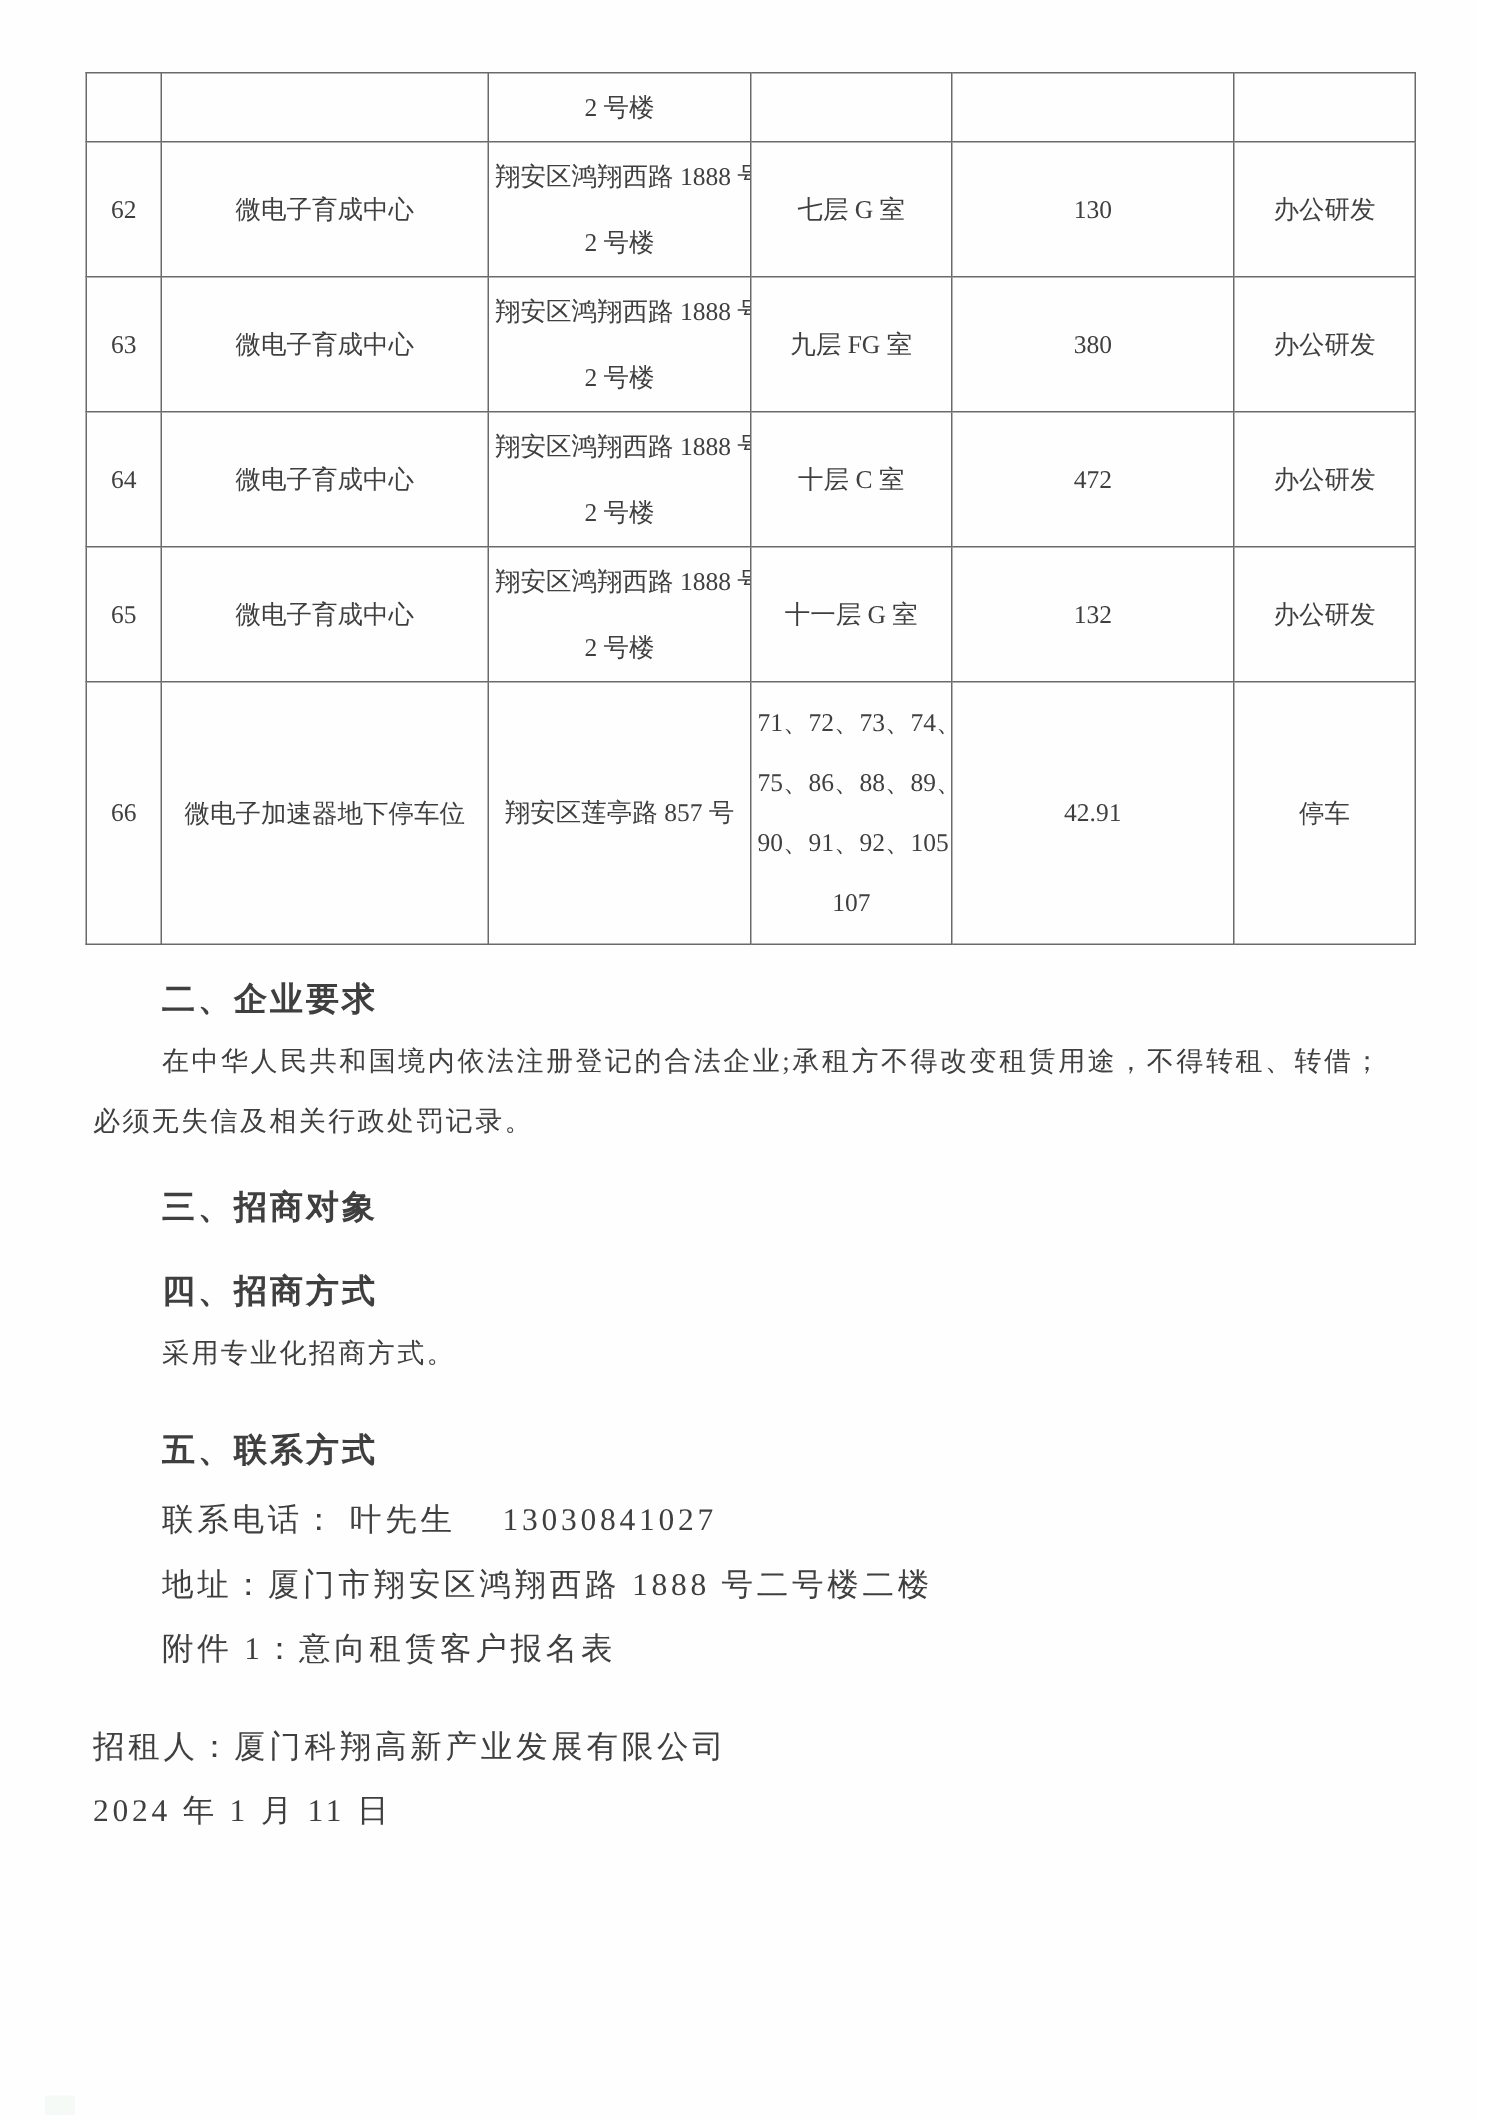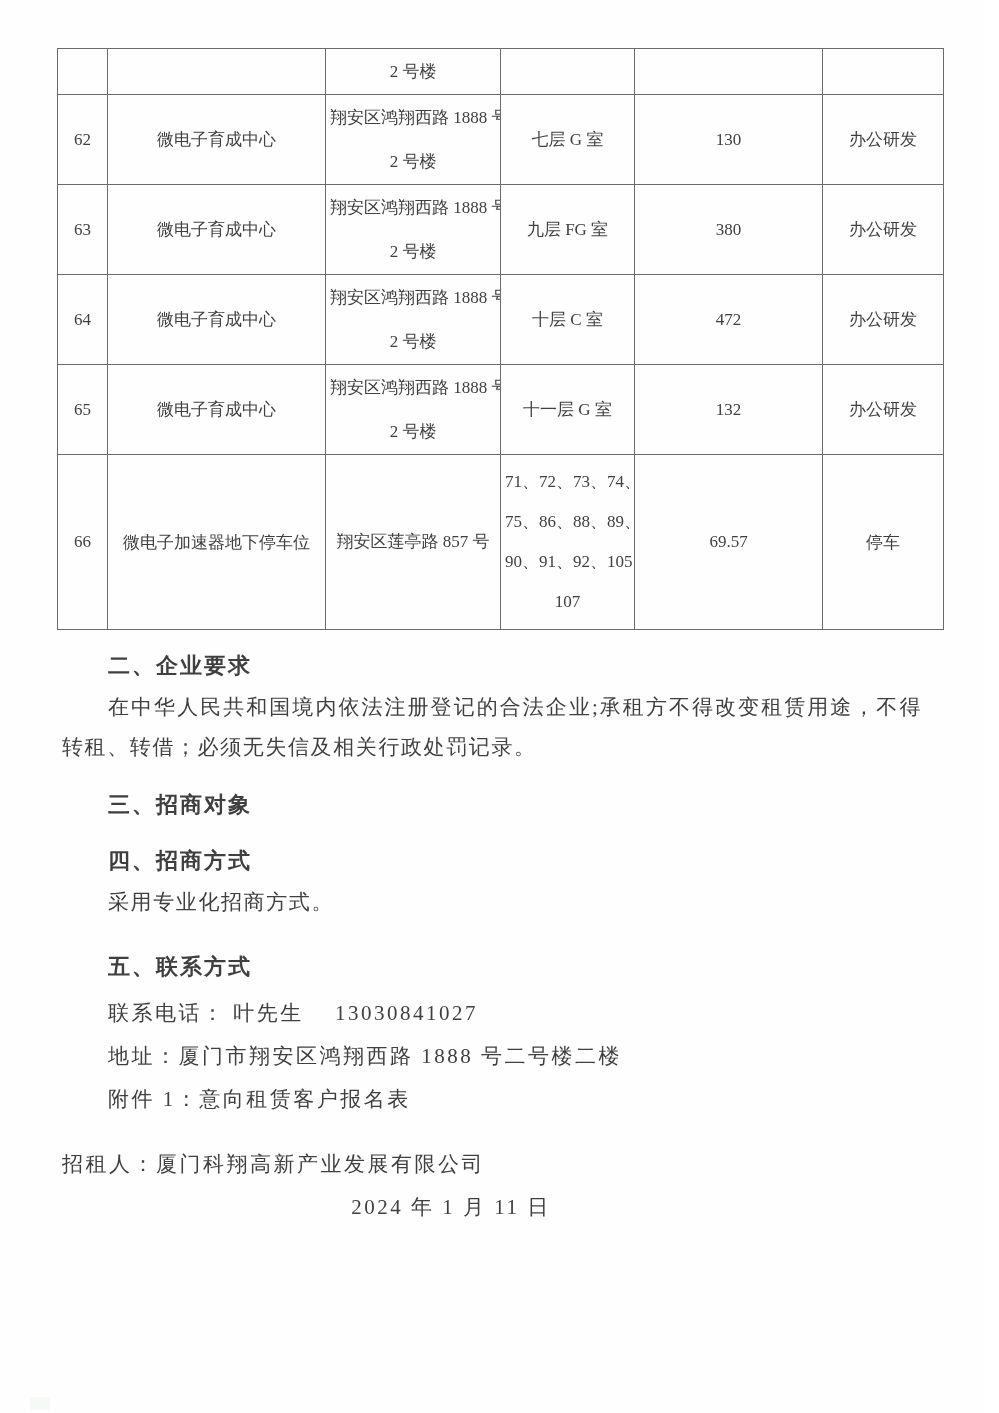--- a/index.html
+++ b/index.html
@@ -50,21 +50,21 @@
   .sec-heading{
     font-size:22px;
     font-weight:bold;
     line-height:30px;
     margin:0;
     text-indent:46px;
     letter-spacing:2px;
     color:var(--text);
   }
   .sec-para{
-    font-size:21px;
+    font-size:18px;
     line-height:40px;
     margin:6px 0 0 0;
     text-indent:46px;
     text-align:justify;
     letter-spacing:1.6px;
     color:var(--text);
   }
   .h-sec2{margin-top:21px;}
   .h-sec3{margin-top:23px;}
   .h-sec4{margin-top:26px;}
@@ -83,21 +83,21 @@
     font-size:21px;
     line-height:43px;
     margin:22px 0 0 0;
     letter-spacing:2.5px;
     color:var(--text);
   }
   .footer-date{
     font-size:21px;
     line-height:43px;
     margin:0 82px 0 0;
-    text-align:center;
+    text-align:left;
     letter-spacing:2.5px;
     color:var(--text);
   }
   .scan-artifact{
     position:absolute;
     left:30px;
     top:1397px;
     width:20px;
     height:13px;
     background:#f6faf6;
@@ -222,21 +222,21 @@
           <td class="c-addr">
             <div class="cline">翔安区莲亭路 857 号</div>
           </td>
           <td class="c-room">
             <div class="cline">71、72、73、74、</div>
             <div class="cline">75、86、88、89、</div>
             <div class="cline">90、91、92、105、</div>
             <div class="cline">107</div>
           </td>
           <td class="c-area">
-            <div class="cline">69.57</div>
+            <div class="cline">42.91</div>
           </td>
           <td class="c-use">
             <div class="cline">停车</div>
           </td>
         </tr>
       </tbody>
   </table>
 
   <div class="doc-body">
 

